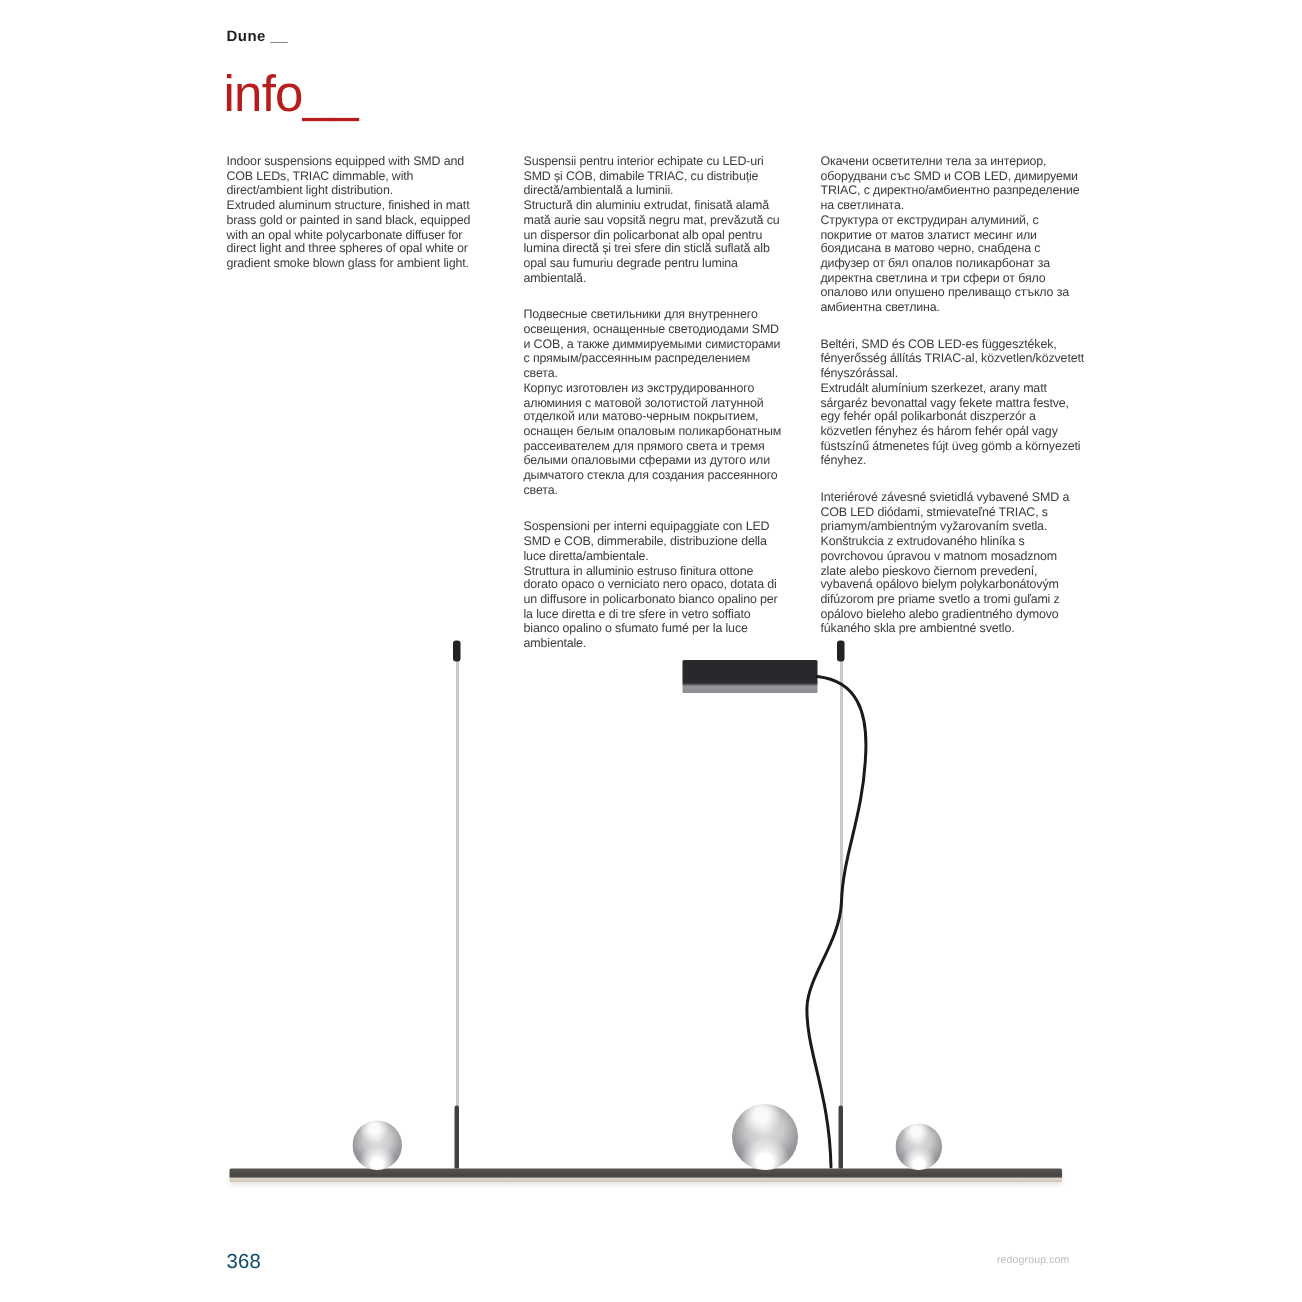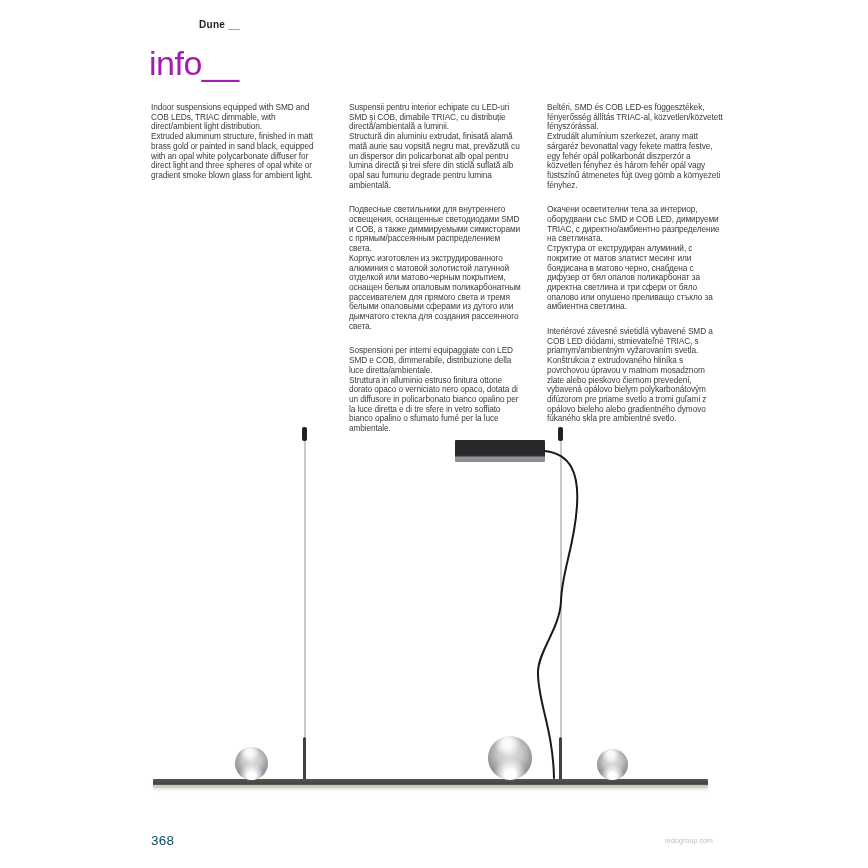--- a/index.html
+++ b/index.html
@@ -3,25 +3,25 @@
 <meta charset="utf-8">
 <style>
   html,body{margin:0;padding:0;background:#ffffff;}
   .page{
     position:relative;width:868px;height:868px;background:#ffffff;overflow:hidden;
     font-family:"Liberation Sans", sans-serif;color:#3c3c3c;
   }
   
   .product-name{
     position:absolute;left:151px;top:19px;
-    font-size:10px;font-weight:700;letter-spacing:.3px;color:#1f1f1f;margin-left:48px;
+    font-size:10px;font-weight:700;letter-spacing:.3px;color:#1f1f1f;
   }
   .section-title{
     position:absolute;left:149px;top:44px;
-    font-size:34px;font-weight:100;letter-spacing:-.5px;color:#a21caf;
+    font-size:34px;font-weight:100;letter-spacing:-.5px;color:#b91c1c;
   }
   
   .columns{
     position:absolute;left:151px;top:103px;width:572px;
     display:flex;gap:22px;
   }
   .col{width:181px;}
   .para{
     margin:0 0 15px 0;
     font-size:8.3px;line-height:9.7px;letter-spacing:-.1px;
@@ -83,24 +83,24 @@
     </div>
     <div class="col">
       <p class="para">Suspensii pentru interior echipate cu LED-uri SMD și COB, dimabile TRIAC, cu distribuție directă/ambientală a luminii.
 Structură din aluminiu extrudat, finisată alamă mată aurie sau vopsită negru mat, prevăzută cu un dispersor din policarbonat alb opal pentru lumina directă și trei sfere din sticlă suflată alb opal sau fumuriu degrade pentru lumina ambientală.</p>
       <p class="para">Подвесные светильники для внутреннего освещения, оснащенные светодиодами SMD и COB, а также диммируемыми симисторами с прямым/рассеянным распределением света.
 Корпус изготовлен из экструдированного алюминия с матовой золотистой латунной отделкой или матово-черным покрытием, оснащен белым опаловым поликарбонатным рассеивателем для прямого света и тремя белыми опаловыми сферами из дутого или дымчатого стекла для создания рассеянного света.</p>
       <p class="para">Sospensioni per interni equipaggiate con LED SMD e COB, dimmerabile, distribuzione della luce diretta/ambientale.
 Struttura in alluminio estruso finitura ottone dorato opaco o verniciato nero opaco, dotata di un diffusore in policarbonato bianco opalino per la luce diretta e di tre sfere in vetro soffiato bianco opalino o sfumato fumé per la luce ambientale.</p>
     </div>
     <div class="col">
+      <p class="para">Окачени осветителни тела за интериор, оборудвани със SMD и COB LED, димируеми TRIAC, с директно/амбиентно разпределение на светлината.
+Структура от екструдиран алуминий, с покритие от матов златист месинг или боядисана в матово черно, снабдена с дифузер от бял опалов поликарбонат за директна светлина и три сфери от бяло опалово или опушено преливащо стъкло за амбиентна светлина.</p>
       <p class="para">Beltéri, SMD és COB LED-es függesztékek, fényerősség állítás TRIAC-al, közvetlen/közvetett fényszórással.
 Extrudált alumínium szerkezet, arany matt sárgaréz bevonattal vagy fekete mattra festve, egy fehér opál polikarbonát diszperzór a közvetlen fényhez és három fehér opál vagy füstszínű átmenetes fújt üveg gömb a környezeti fényhez.</p>
-      <p class="para">Окачени осветителни тела за интериор, оборудвани със SMD и COB LED, димируеми TRIAC, с директно/амбиентно разпределение на светлината.
-Структура от екструдиран алуминий, с покритие от матов златист месинг или боядисана в матово черно, снабдена с дифузер от бял опалов поликарбонат за директна светлина и три сфери от бяло опалово или опушено преливащо стъкло за амбиентна светлина.</p>
       <p class="para">Interiérové závesné svietidlá vybavené SMD a COB LED diódami, stmievateľné TRIAC, s priamym/ambientným vyžarovaním svetla.
 Konštrukcia z extrudovaného hliníka s povrchovou úpravou v matnom mosadznom zlate alebo pieskovo čiernom prevedení, vybavená opálovo bielym polykarbonátovým difúzorom pre priame svetlo a tromi guľami z opálovo bieleho alebo gradientného dymovo fúkaného skla pre ambientné svetlo.</p>
     </div>
   </div>
 
   <div class="lamp">
     <div class="wire wire-left"></div>
     <div class="wire wire-right"></div>
     <div class="wire-tip tip-left"></div>
     <div class="wire-tip tip-right"></div>

